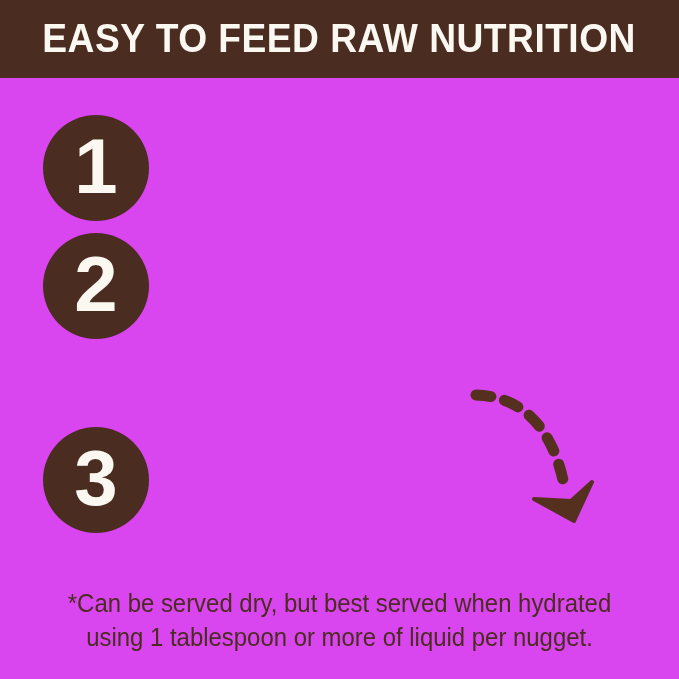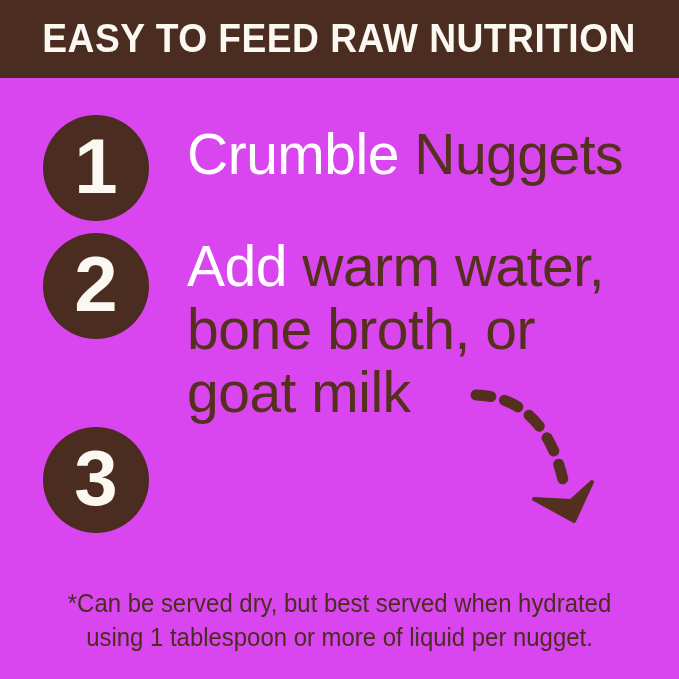--- a/index.html
+++ b/index.html
@@ -132,33 +132,25 @@
   <div class="header-band">
     <div class="header-title">EASY TO FEED RAW NUTRITION</div>
   </div>
 
   <div class="steps">
 
     <div class="step step-1">
       <div class="badge">
         <span class="badge-num">1</span>
       </div>
-      <div class="step-text">
-        <span class="w">Crumble</span><span class="b"> Nuggets</span>
-      </div>
     </div>
 
     <div class="step step-2">
       <div class="badge">
         <span class="badge-num">2</span>
-      </div>
-      <div class="step-text">
-        <div><span class="w">Add</span><span class="b"> warm water,</span></div>
-        <div class="b">bone broth, or</div>
-        <div class="b">goat milk</div>
       </div>
     </div>
 
     <div class="step step-3">
       <div class="badge">
         <span class="badge-num">3</span>
       </div>
     </div>
 
   </div>

